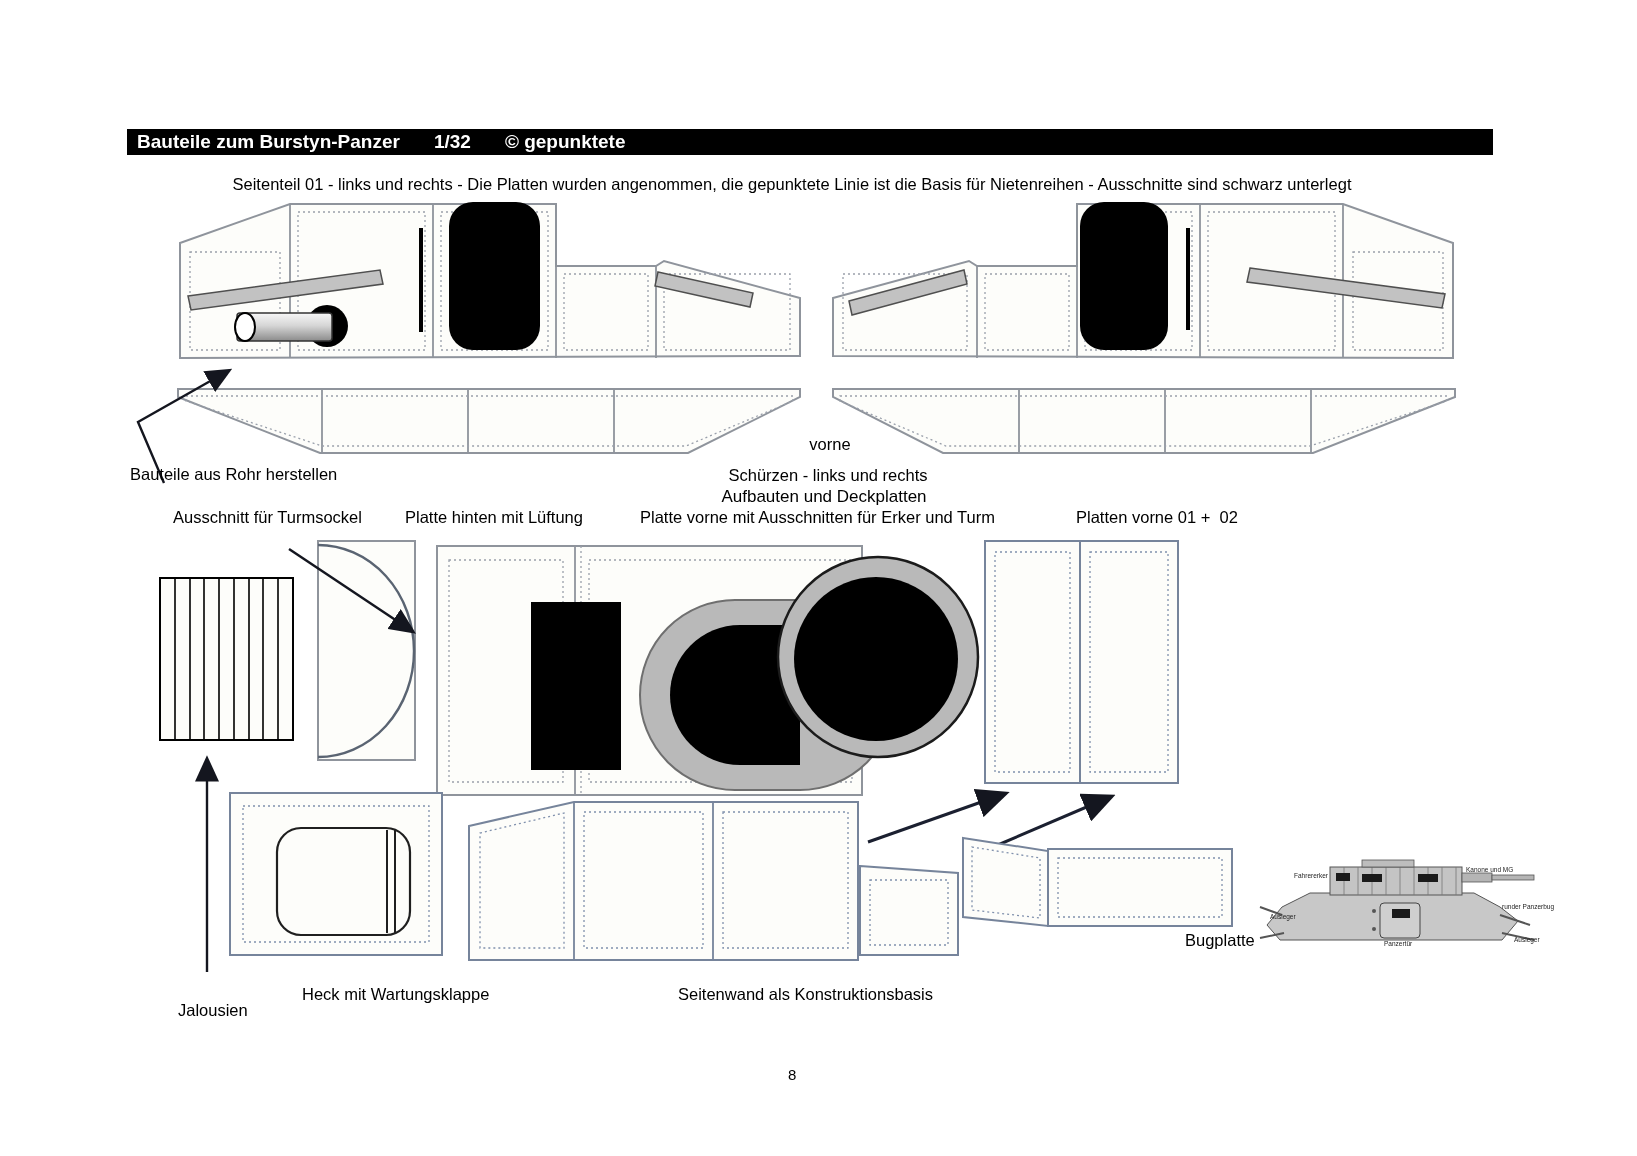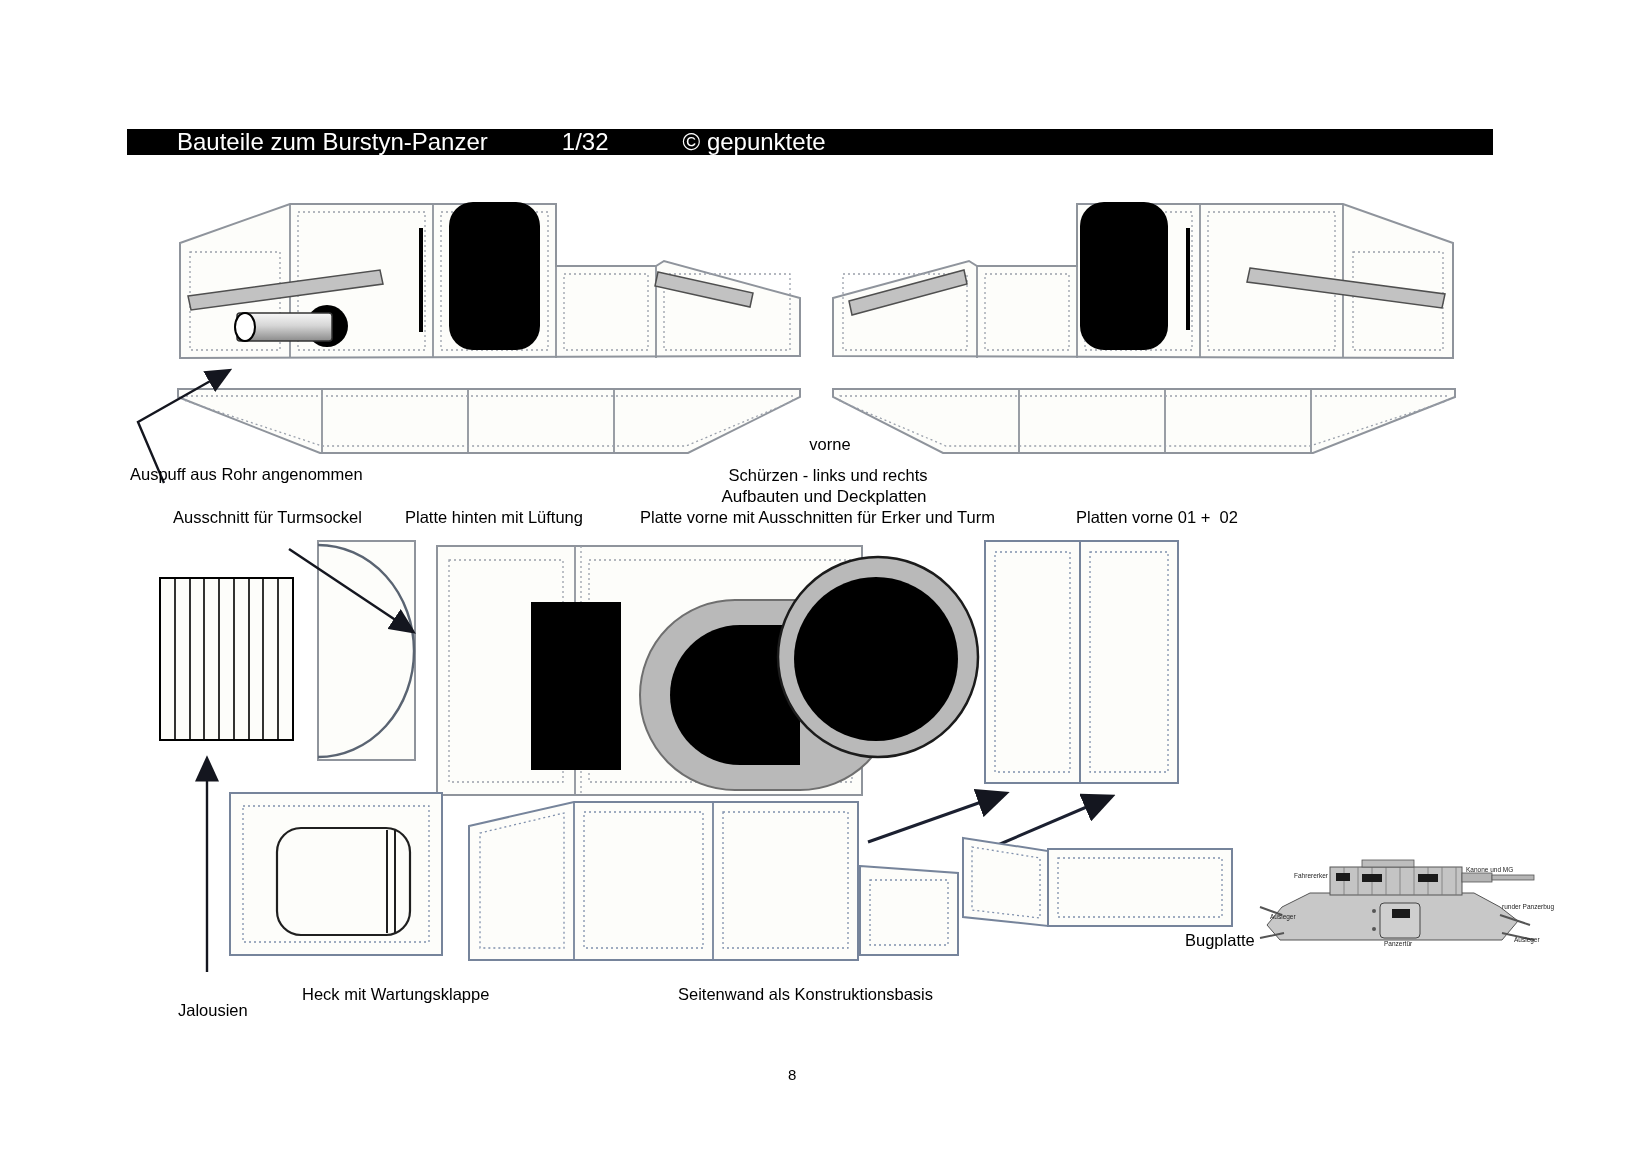--- a/index.html
+++ b/index.html
@@ -2,21 +2,21 @@
 <html><head>
 <meta charset="utf-8">
 <style>
   html,body{margin:0;padding:0;background:#ffffff;}
   body{width:1637px;height:1156px;position:relative;font-family:"Liberation Sans",sans-serif;}
   .page{position:relative;width:1637px;height:1156px;background:#ffffff;overflow:hidden;}
   svg.draw{position:absolute;left:0;top:0;}
   .titlebar{position:absolute;left:127px;top:129px;width:1366px;height:26px;background:#000000;
             display:flex;align-items:center;gap:34px;padding-left:9px;box-sizing:border-box;
             border:1px solid #000;}
-  .titlebar span{color:#ffffff;font-weight:normal;font-size:24px;white-space:pre;margin-left:40px;}
+  .titlebar span{color:#ffffff;font-weight:bold;font-size:19px;white-space:pre;}
   .lbl{position:absolute;font-size:16.5px;line-height:1.05;color:#000;white-space:nowrap;}
   .ctr{transform:translateX(-50%);}
   .bold{font-weight:normal;font-size:17px;}
   .pageno{position:absolute;left:788px;top:1066px;font-size:15px;color:#000;}
   
   .ol  {fill:#fdfdfa;stroke:#8f949c;stroke-width:2;}
   .olb {fill:#fdfdfa;stroke:#76849b;stroke-width:2;}
   .dv  {stroke:#8f949c;stroke-width:1.8;fill:none;}
   .dvb {stroke:#76849b;stroke-width:1.8;fill:none;}
   .dot {fill:none;stroke:#9aa0ab;stroke-width:1.3;stroke-dasharray:2 3;}
@@ -180,22 +180,23 @@
       <text class="tank-label" x="122" y="101">Panzertür</text>
     </g>
   </svg>
 
   <div class="titlebar">
     <span>Bauteile zum Burstyn-Panzer</span>
     <span>1/32</span>
     <span>© gepunktete</span>
   </div>
 
-
-  <div class="lbl" style="left:130px;top:466px;">Auspuff aus Rohr angenommen</div>
+  <div class="lbl ctr" style="left:792px;top:176px;">Seitenteil 01 - links und rechts - Die Platten wurden angenommen, die gepunktete Linie ist die Basis für Nietenreihen - Ausschnitte sind schwarz unterlegt</div>
+
+  <div class="lbl" style="left:130px;top:466px;">Bauteile aus Rohr herstellen</div>
   <div class="lbl ctr" style="left:830px;top:436px;">vorne</div>
   <div class="lbl ctr" style="left:828px;top:467px;">Schürzen - links und rechts</div>
   <div class="lbl ctr bold" style="left:824px;top:488px;">Aufbauten und Deckplatten</div>
 
   <div class="lbl" style="left:133px;top:509px;margin-left:40px;">Ausschnitt für Turmsockel</div>
   <div class="lbl" style="left:405px;top:509px;">Platte hinten mit Lüftung</div>
   <div class="lbl" style="left:640px;top:509px;">Platte vorne mit Ausschnitten für Erker und Turm</div>
   <div class="lbl" style="left:1062px;top:509px;white-space:pre;margin-left:14px;">Platten vorne 01 +  02</div>
 
   <div class="lbl" style="left:178px;top:986px;margin-top:16px;">Jalousien</div>

